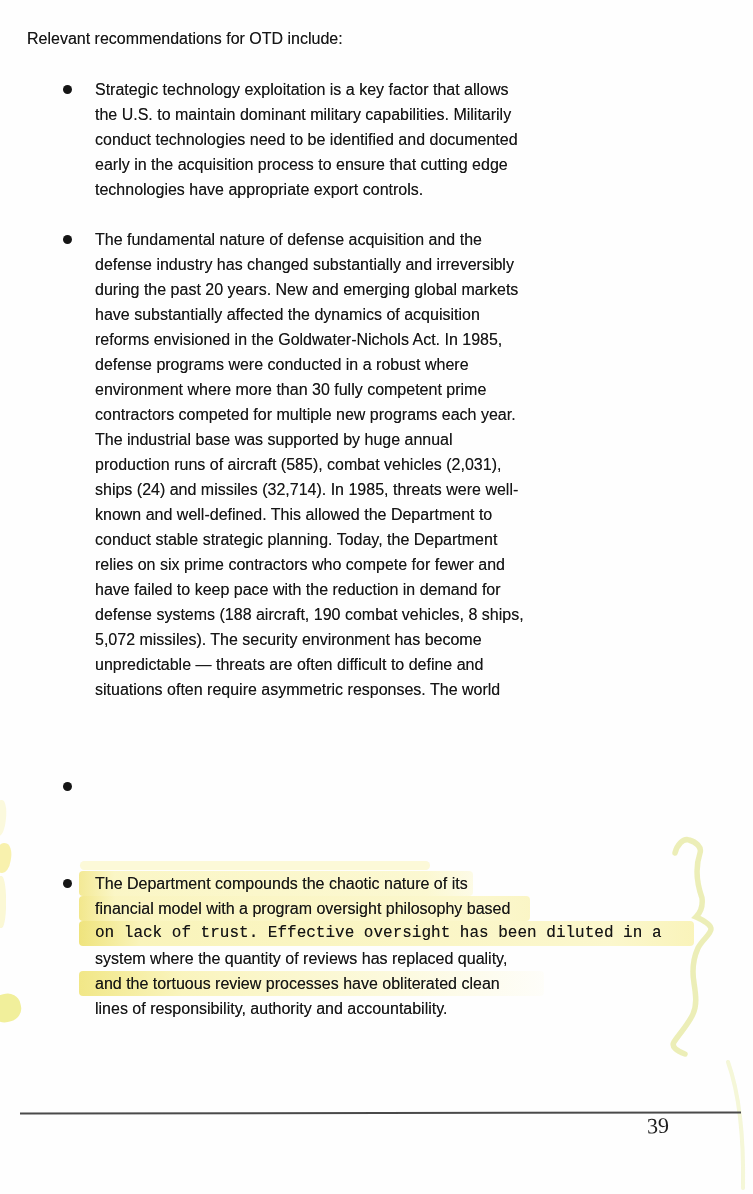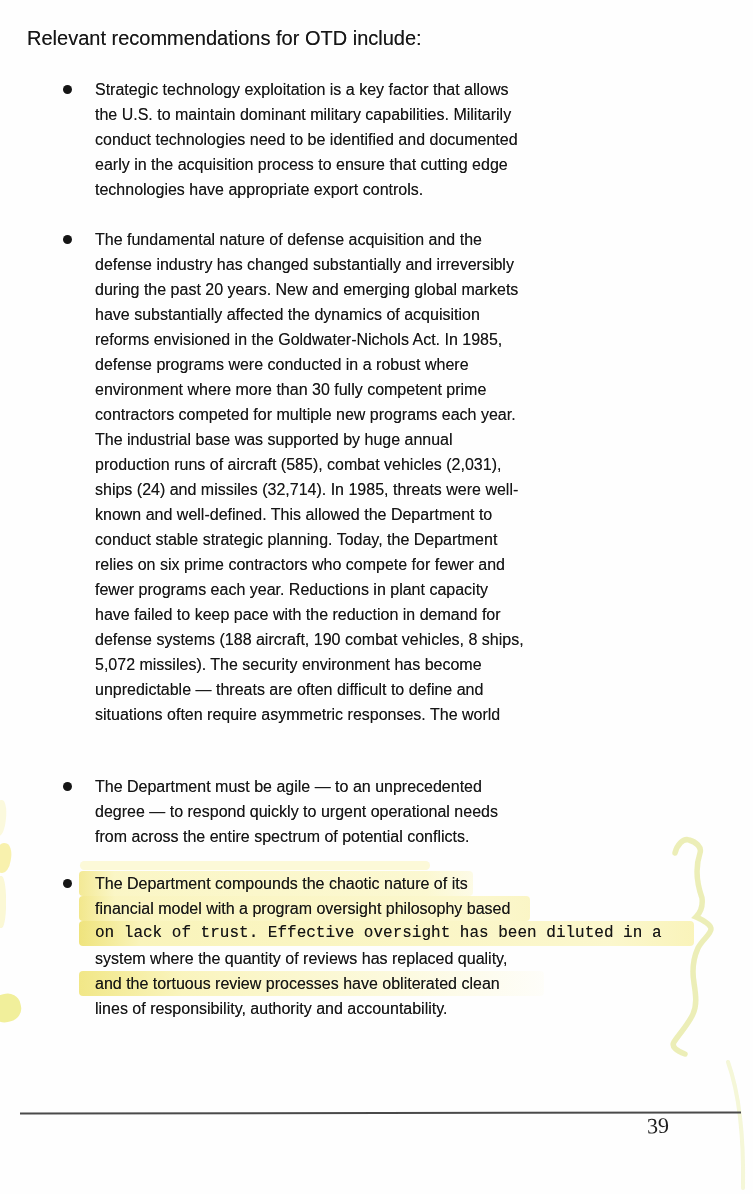--- a/index.html
+++ b/index.html
@@ -9,21 +9,21 @@
     height: 1194px;
     background: #fefefe;
     overflow: hidden;
     font-family: "Liberation Sans", "DejaVu Sans", sans-serif;
     color: #161616;
   }
   .intro {
     position: absolute;
     left: 27px;
     top: 26px;
-    font-size: 20px;
+    font-size: 16px;
     line-height: 25px;
     white-space: nowrap;
     text-shadow: 0 0 0.4px rgba(0,0,0,0.55);
   }
   .bullet-lines {
     position: absolute;
     left: 95px;
     font-size: 16px;
     line-height: 25px;
   }
@@ -135,34 +135,28 @@
     <div class="ln">reforms envisioned in the Goldwater-Nichols Act. In 1985,</div>
     <div class="ln">defense programs were conducted in a robust where</div>
     <div class="ln">environment where more than 30 fully competent prime</div>
     <div class="ln">contractors competed for multiple new programs each year.</div>
     <div class="ln">The industrial base was supported by huge annual</div>
     <div class="ln">production runs of aircraft (585), combat vehicles (2,031),</div>
     <div class="ln">ships (24) and missiles (32,714). In 1985, threats were well-</div>
     <div class="ln">known and well-defined. This allowed the Department to</div>
     <div class="ln">conduct stable strategic planning. Today, the Department</div>
     <div class="ln">relies on six prime contractors who compete for fewer and</div>
-    <div class="ln">fewer programs each year. Reductions in plant capacity</div>
     <div class="ln">have failed to keep pace with the reduction in demand for</div>
     <div class="ln">defense systems (188 aircraft, 190 combat vehicles, 8 ships,</div>
     <div class="ln">5,072 missiles). The security environment has become</div>
     <div class="ln">unpredictable — threats are often difficult to define and</div>
     <div class="ln">situations often require asymmetric responses. The world</div>
   </div>
 
   <div class="dot" style="top:782px"></div>
-  <div class="bullet-lines" style="top:774px">
-    <div class="ln">The Department must be agile — to an unprecedented</div>
-    <div class="ln">degree — to respond quickly to urgent operational needs</div>
-    <div class="ln">from across the entire spectrum of potential conflicts.</div>
-  </div>
 
   <div class="hl-top-streak"></div>
 
   <div class="dot" style="top:879px"></div>
   <div class="bullet-lines" style="top:871px">
     <div class="ln hl hl-0">The Department compounds the chaotic nature of its</div>
     <div class="ln hl hl-1">financial model with a program oversight philosophy based</div>
     <div class="ln hl hl-2">on lack of trust. Effective oversight has been diluted in a</div>
     <div class="ln">system where the quantity of reviews has replaced quality,</div>
     <div class="ln hl hl-4">and the tortuous review processes have obliterated clean</div>

